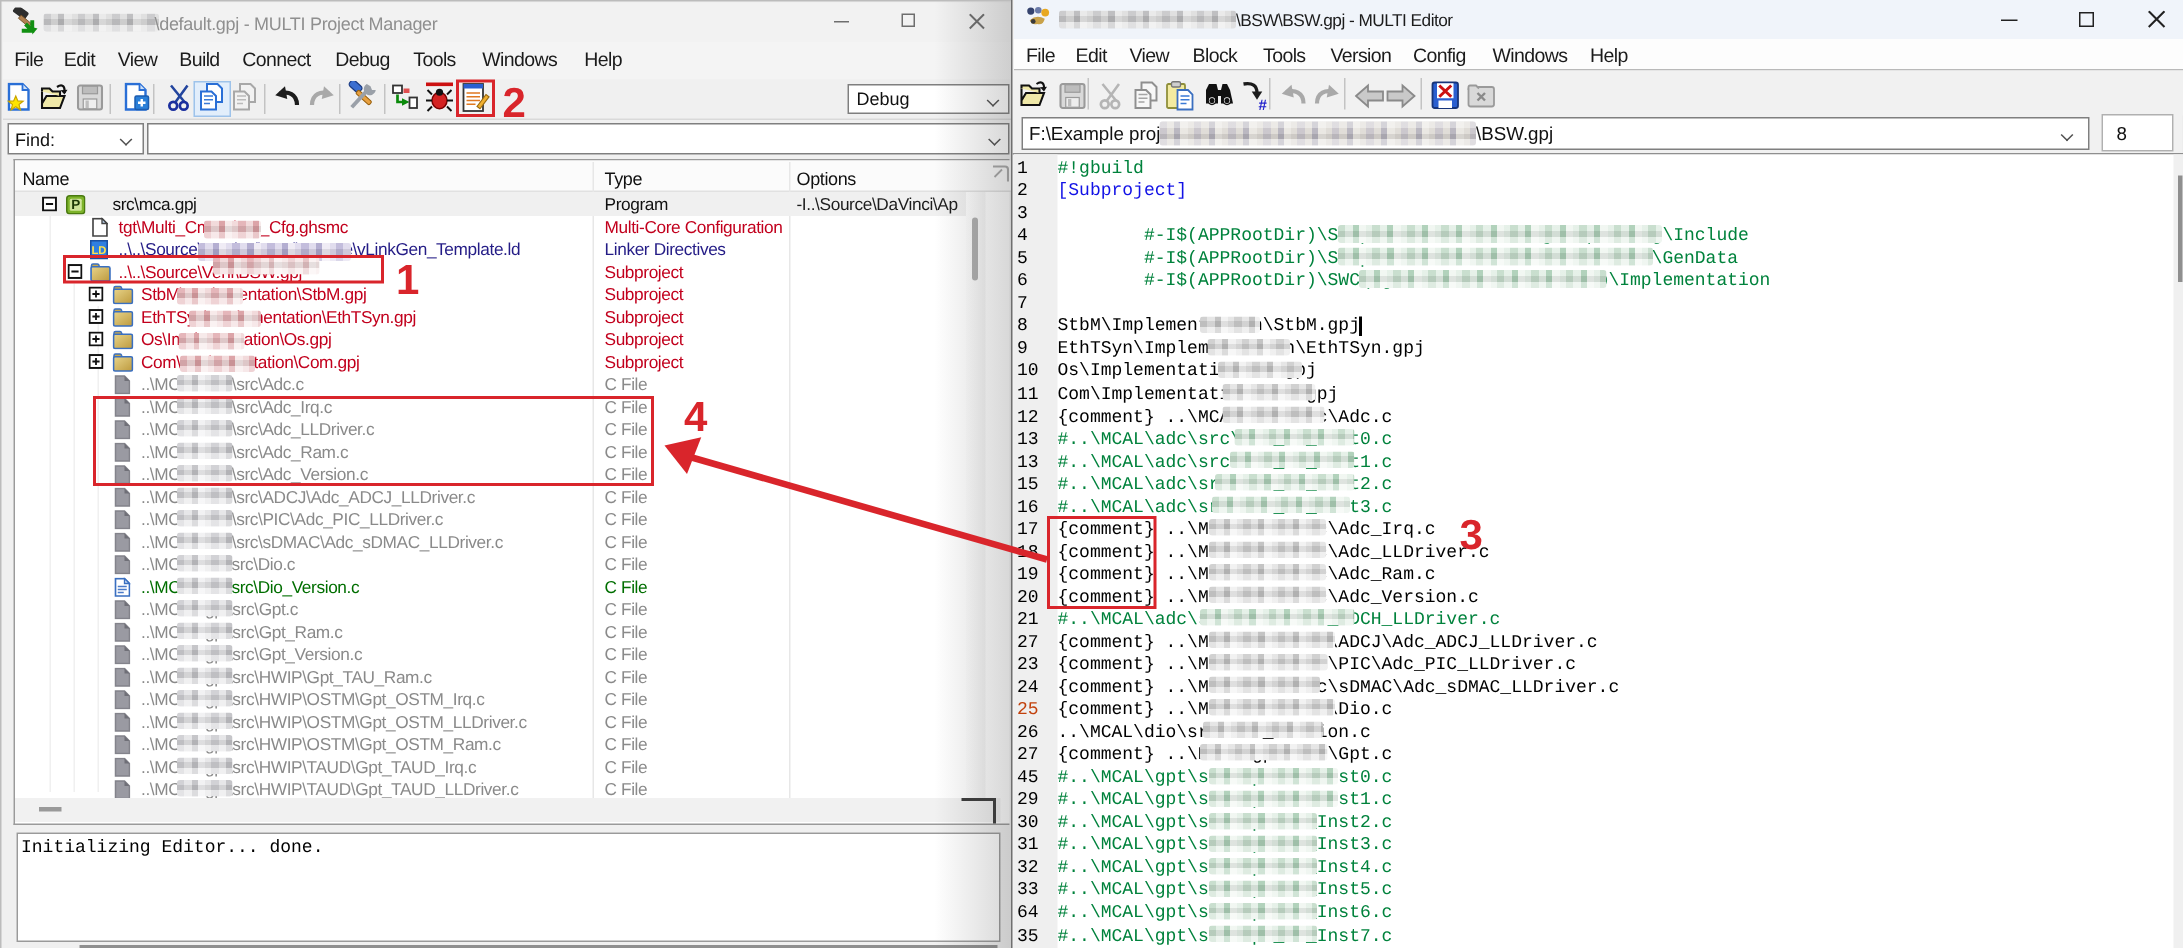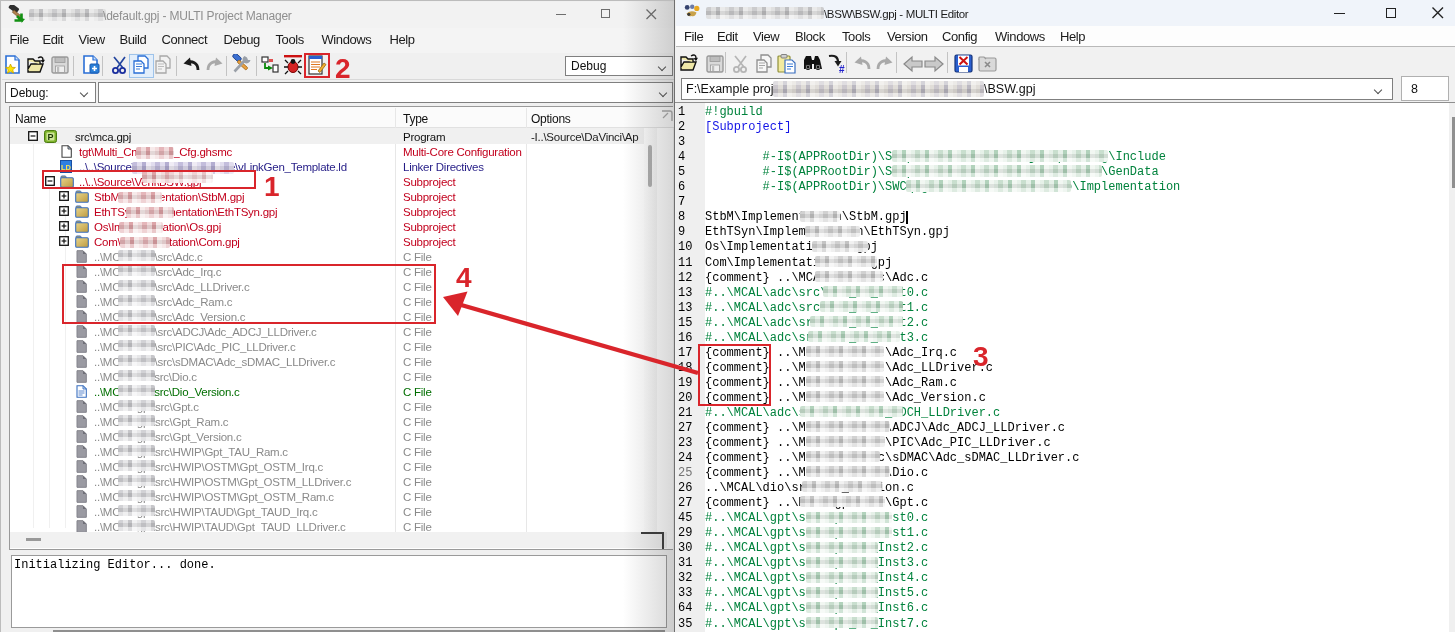--- a/index.html
+++ b/index.html
@@ -127,21 +127,21 @@
 <rect x="2" y="1" width="13" height="3" fill="#2a5fd0"></rect>
 <path d="M4 7 L13 7 M4 9.5 L13 9.5 M4 12 L13 12 M4 14.5 L10 14.5" stroke="#e07820" stroke-width="1.1"></path>
 <path d="M11 16 L17 8 L19 9.5 L13 17.5 Z" fill="#f0b030" stroke="#9a6a10" stroke-width="0.8"></path>
 </svg>
 <div class="rbx" style="left:303px;top:52px;width:26px;height:25px"></div>
 <div class="num" style="left:334px;top:52px">2</div>
 <div class="ab combo" style="left:564px;top:55px;width:108px;height:20px"></div>
 <div class="ab" style="left:570px;top:58px;font-size:12px;color:#111">Debug</div>
 <div class="chev" style="left:658px;top:62px"></div>
 <div class="ab combo" style="left:4px;top:81px;width:91px;height:21px"></div>
-<div class="ab" style="left:9px;top:85px;font-size:12px;color:#111">Debug:</div>
+<div class="ab" style="left:9px;top:85px;font-size:12px;color:#111">Find:</div>
 <div class="chev" style="left:80px;top:88px"></div>
 <div class="ab combo" style="left:97px;top:81px;width:575px;height:21px"></div>
 <div class="chev" style="left:659px;top:88px"></div>
 <div class="ab" style="left:8px;top:105px;width:664px;height:444px;background:#fff;border:1px solid #9a9a9a;border-right:0"></div>
 <div class="ab" style="left:9px;top:106px;width:664px;height:21px;background:#fbfbfb;border-bottom:1px solid #e1e1e1"></div>
 <div class="ab tb" style="left:14px;top:111px;color:#111;font-size:12px">Name</div>
 <div class="ab tb" style="left:402px;top:111px;color:#111;font-size:12px">Type</div>
 <div class="ab tb" style="left:530px;top:111px;color:#111;font-size:12px">Options</div>
 <svg class="ab" style="left:658px;top:109px" width="14" height="14" viewBox="0 0 14 14">
       <path d="M3 1 L11 1 Q13 1 13 3 L13 11" fill="none" stroke="#a8a8a8" stroke-width="1.4"></path>
@@ -551,21 +551,21 @@
 <div class="ab mono" style="left:3px;top:315.688px;color:#000">15</div>
 <div class="ab mono" style="left:3px;top:330.72999999999996px;color:#000">16</div>
 <div class="ab mono" style="left:3px;top:345.772px;color:#000">17</div>
 <div class="ab mono" style="left:3px;top:360.814px;color:#000">18</div>
 <div class="ab mono" style="left:3px;top:375.85599999999994px;color:#000">19</div>
 <div class="ab mono" style="left:3px;top:390.89799999999997px;color:#000">20</div>
 <div class="ab mono" style="left:3px;top:405.94px;color:#000">21</div>
 <div class="ab mono" style="left:3px;top:420.982px;color:#000">27</div>
 <div class="ab mono" style="left:3px;top:436.02399999999994px;color:#000">23</div>
 <div class="ab mono" style="left:3px;top:451.066px;color:#000">24</div>
-<div class="ab mono" style="left:3px;top:466.108px;color:#737373">25</div>
+<div class="ab mono" style="left:3px;top:466.108px;color:#c2410c">25</div>
 <div class="ab mono" style="left:3px;top:481.15000000000003px;color:#000">26</div>
 <div class="ab mono" style="left:3px;top:496.19199999999995px;color:#000">27</div>
 <div class="ab mono" style="left:3px;top:511.234px;color:#000">45</div>
 <div class="ab mono" style="left:3px;top:526.2760000000001px;color:#000">29</div>
 <div class="ab mono" style="left:3px;top:541.3180000000001px;color:#000">30</div>
 <div class="ab mono" style="left:3px;top:556.36px;color:#000">31</div>
 <div class="ab mono" style="left:3px;top:571.402px;color:#000">32</div>
 <div class="ab mono" style="left:3px;top:586.4440000000001px;color:#000">33</div>
 <div class="ab mono" style="left:3px;top:601.486px;color:#000">64</div>
 <div class="ab mono" style="left:3px;top:616.528px;color:#000">35</div>

